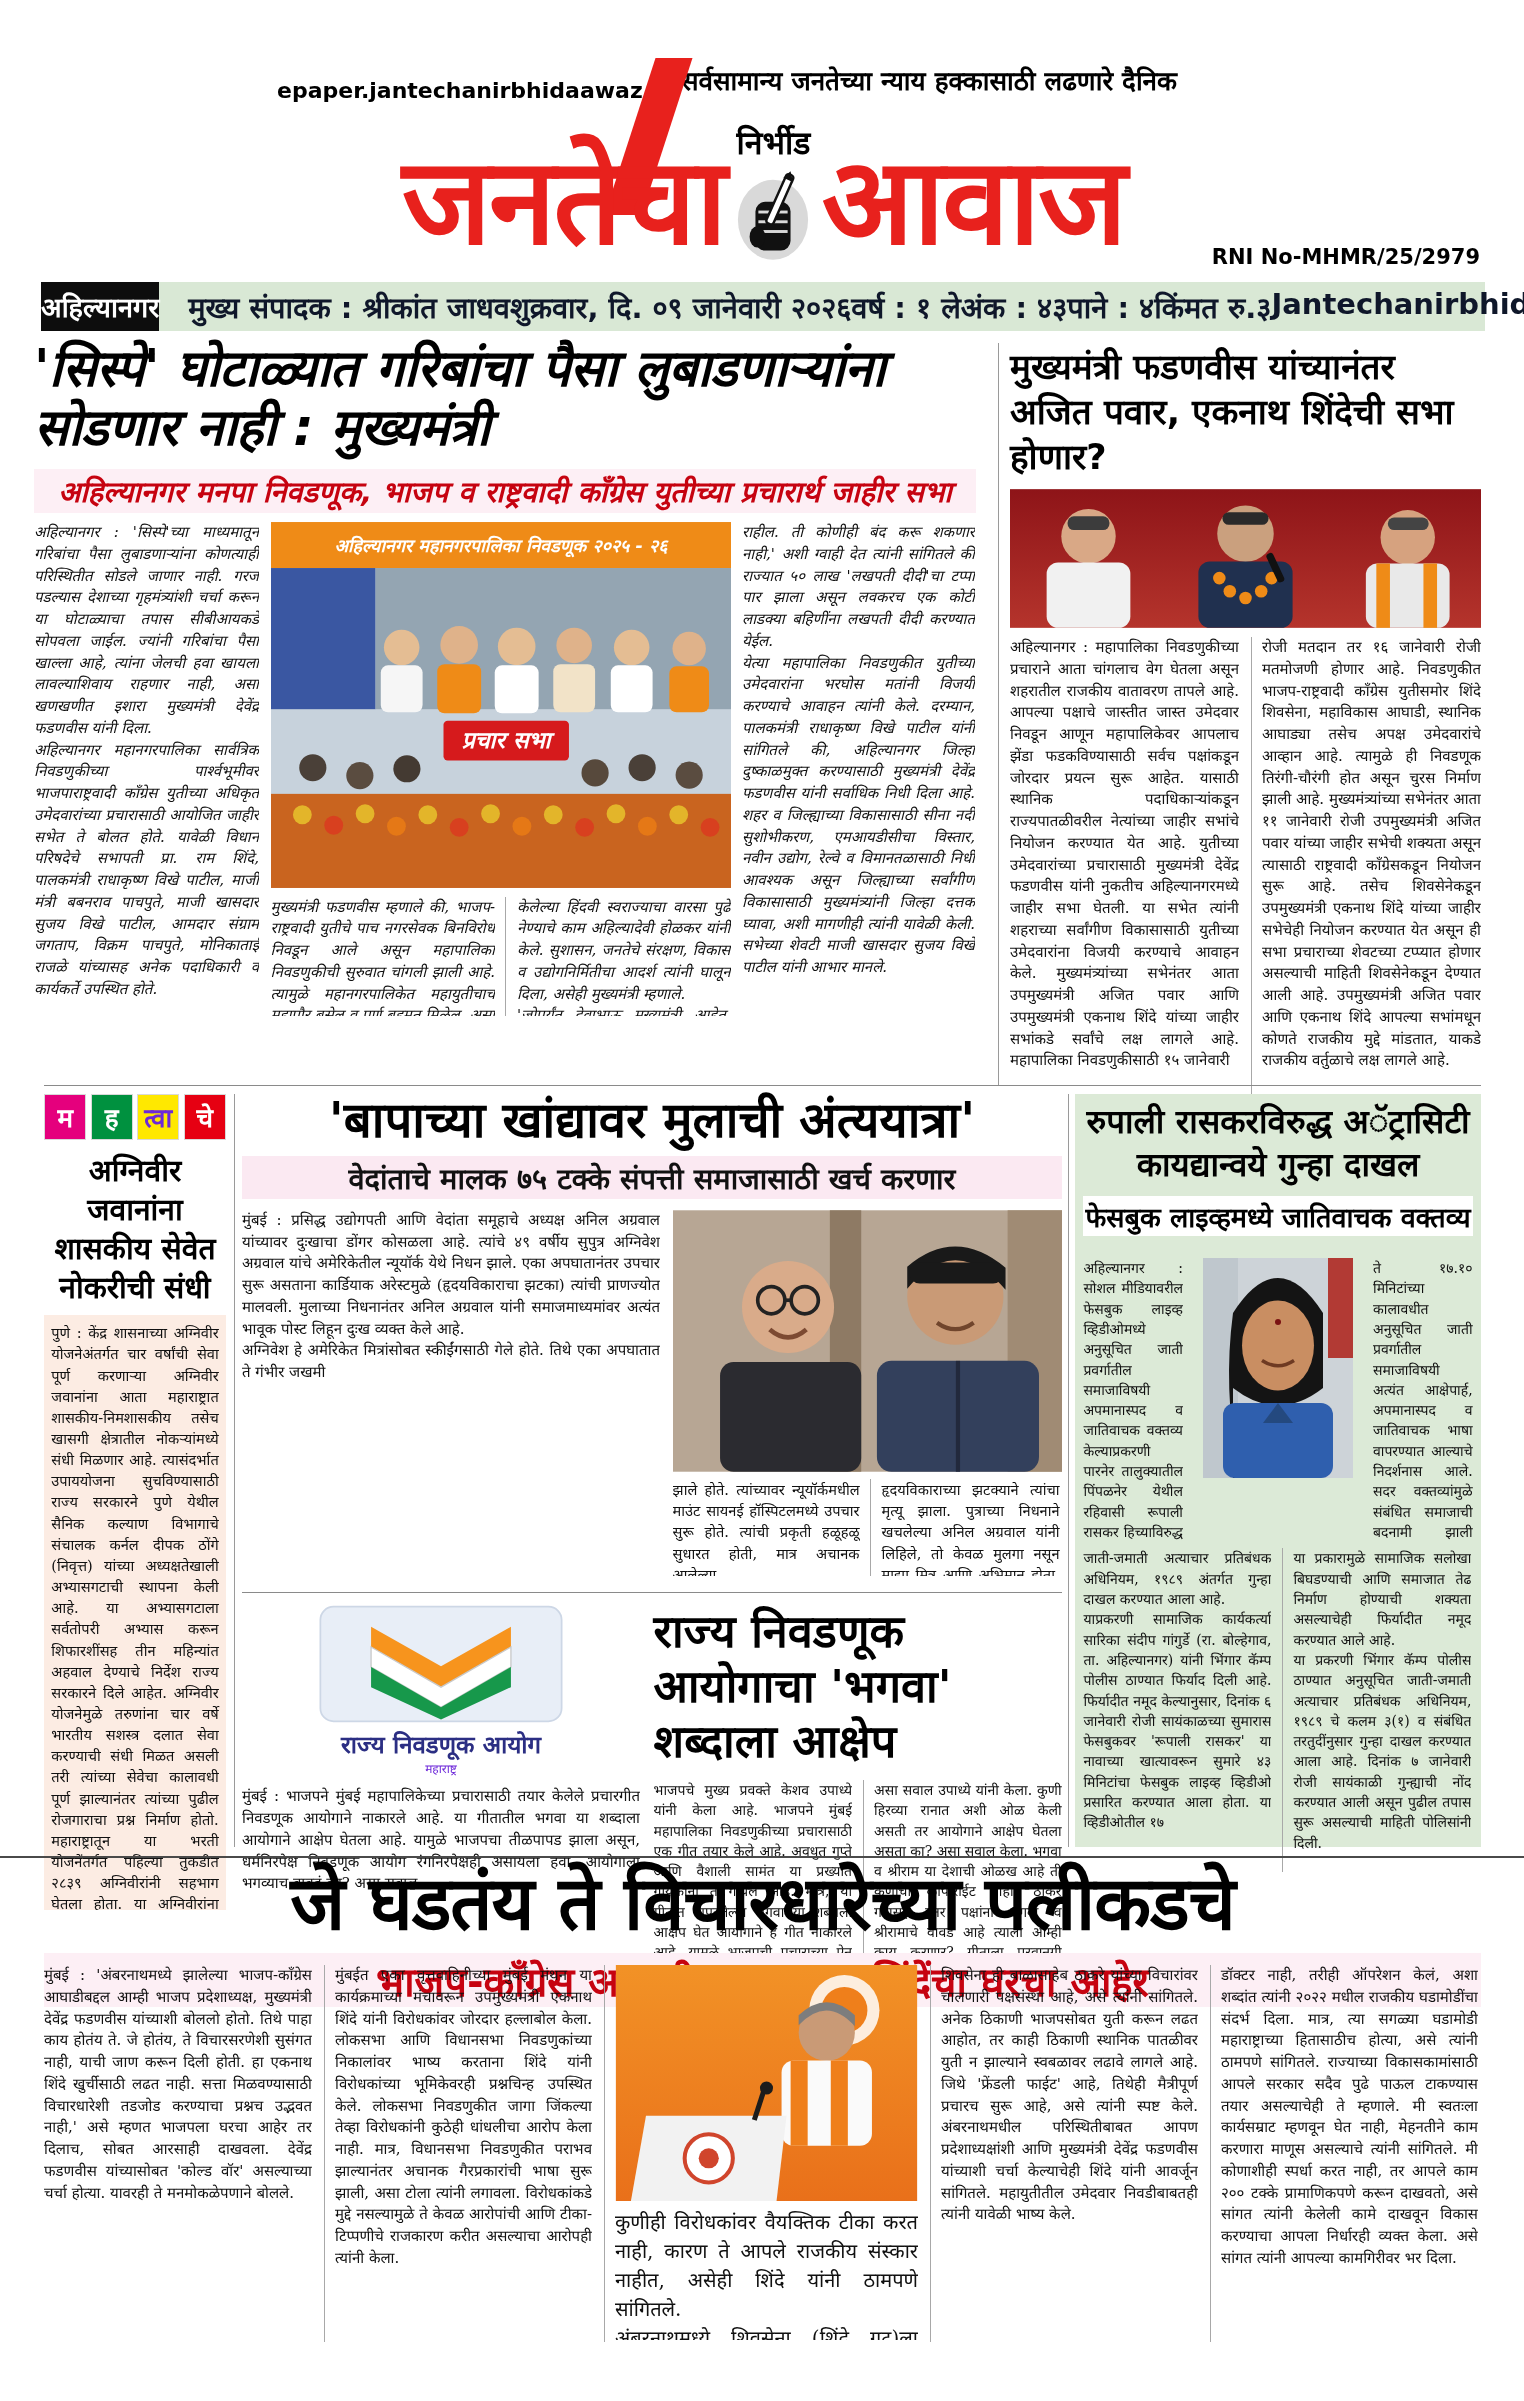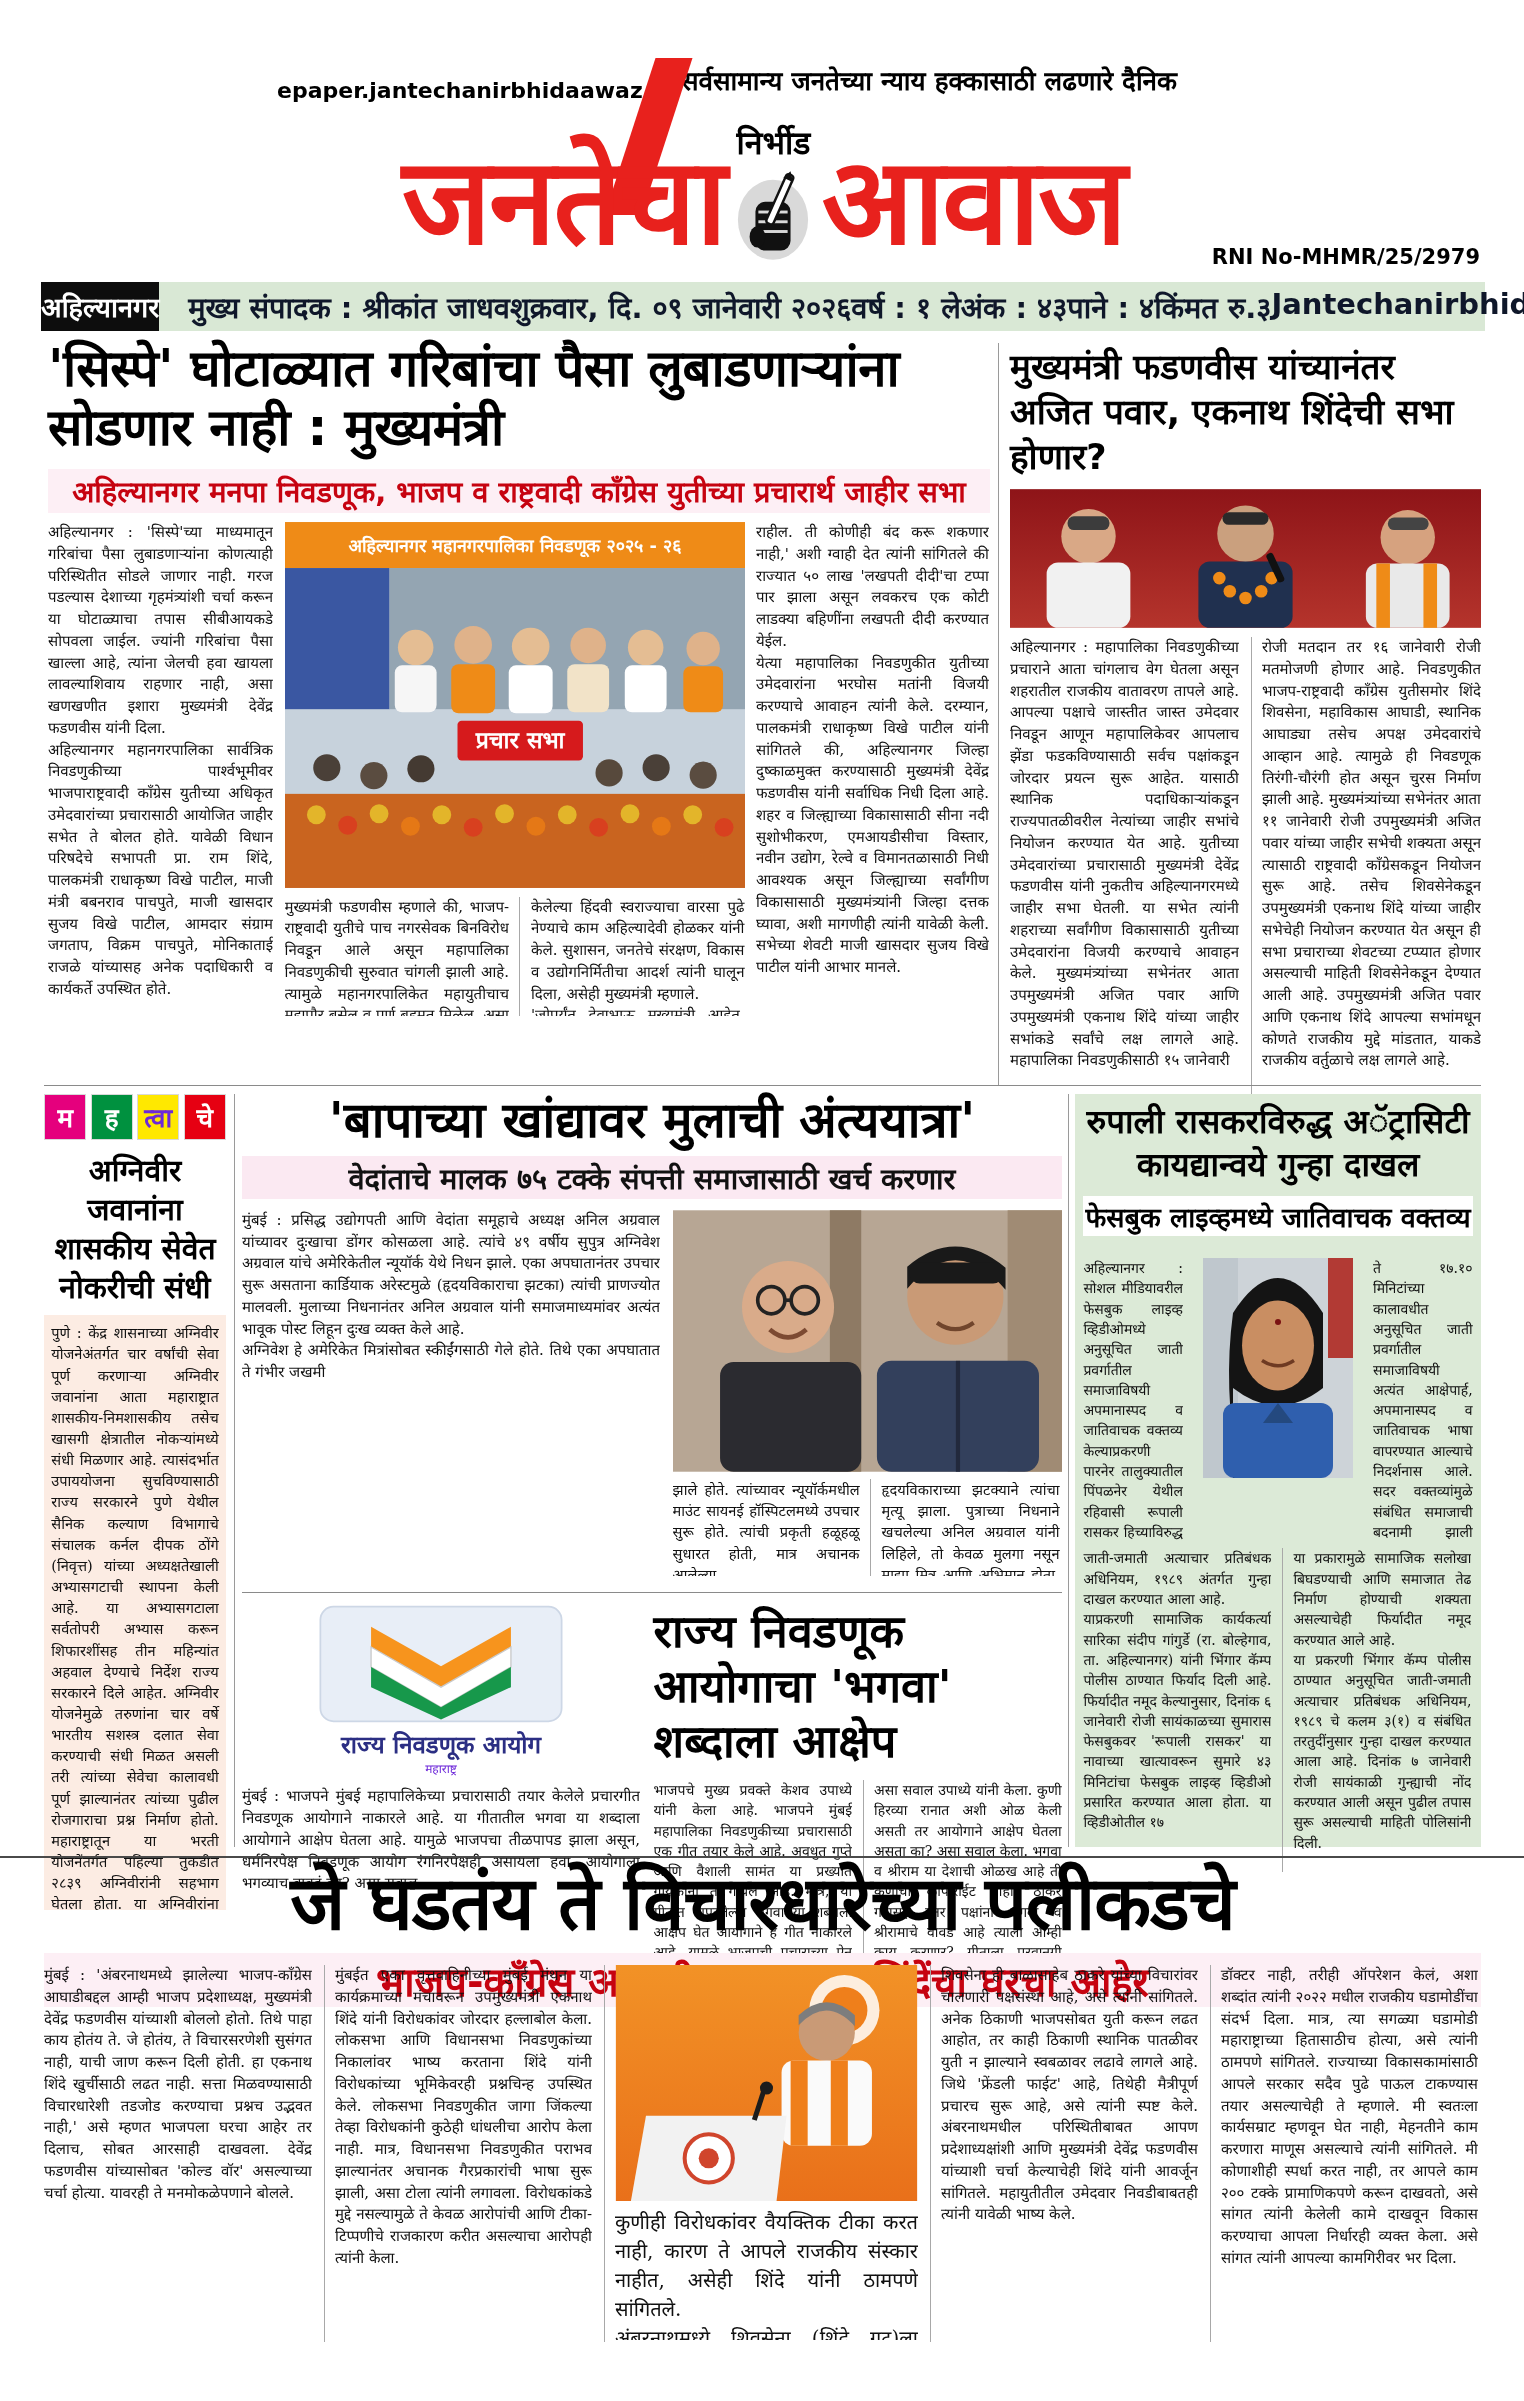--- a/index.html
+++ b/index.html
@@ -69,21 +69,21 @@
       <span class="item">मुख्य संपादक : श्रीकांत जाधव</span>
       <span class="item">शुक्रवार, दि. ०९ जानेवारी २०२६</span>
       <span class="item">वर्ष : १ ले</span>
       <span class="item">अंक : ४३</span>
       <span class="item">पाने : ४</span>
       <span class="item">किंमत रु.३</span>
       <span class="item">Jantechanirbhidaawaj@gmail.com</span>
     </div>
   </div>
 
-  <div class="abs" style="left:48px;top:339px;width:942px;">
+  <div class="abs" style="left:34px;top:339px;width:942px;font-style:italic;">
     <div class="hl" style="font-size:51px;line-height:1.16;letter-spacing:-0.5px;">'सिस्पे' घोटाळ्यात गरिबांचा पैसा लुबाडणाऱ्यांना सोडणार नाही : मुख्यमंत्री</div>
     <div class="red-strip" style="height:44px;margin-top:11.5px;">
       <span style="font-size:29px;">अहिल्यानगर मनपा निवडणूक, भाजप व राष्ट्रवादी काँग्रेस युतीच्या प्रचारार्थ जाहीर सभा</span>
     </div>
     <div class="colflex" style="margin-top:9.4px;gap:11.5px;">
       <div class="bt" style="width:225px;height:497px;">अहिल्यानगर : 'सिस्पे'च्या माध्यमातून गरिबांचा पैसा लुबाडणाऱ्यांना कोणत्याही परिस्थितीत सोडले जाणार नाही. गरज पडल्यास देशाच्या गृहमंत्र्यांशी चर्चा करून या घोटाळ्याचा तपास सीबीआयकडे सोपवला जाईल. ज्यांनी गरिबांचा पैसा खाल्ला आहे, त्यांना जेलची हवा खायला लावल्याशिवाय राहणार नाही, असा खणखणीत इशारा मुख्यमंत्री देवेंद्र फडणवीस यांनी दिला.
 अहिल्यानगर महानगरपालिका सार्वत्रिक निवडणुकीच्या पार्श्वभूमीवर भाजपाराष्ट्रवादी काँग्रेस युतीच्या अधिकृत उमेदवारांच्या प्रचारासाठी आयोजित जाहीर सभेत ते बोलत होते. यावेळी विधान परिषदेचे सभापती प्रा. राम शिंदे, पालकमंत्री राधाकृष्ण विखे पाटील, माजी मंत्री बबनराव पाचपुते, माजी खासदार सुजय विखे पाटील, आमदार संग्राम जगताप, विक्रम पाचपुते, मोनिकाताई राजळे यांच्यासह अनेक पदाधिकारी व कार्यकर्ते उपस्थित होते.</div>
       <div style="width:460px;">
         <div>
           <svg width="460" height="366" viewBox="0 0 880 700">

